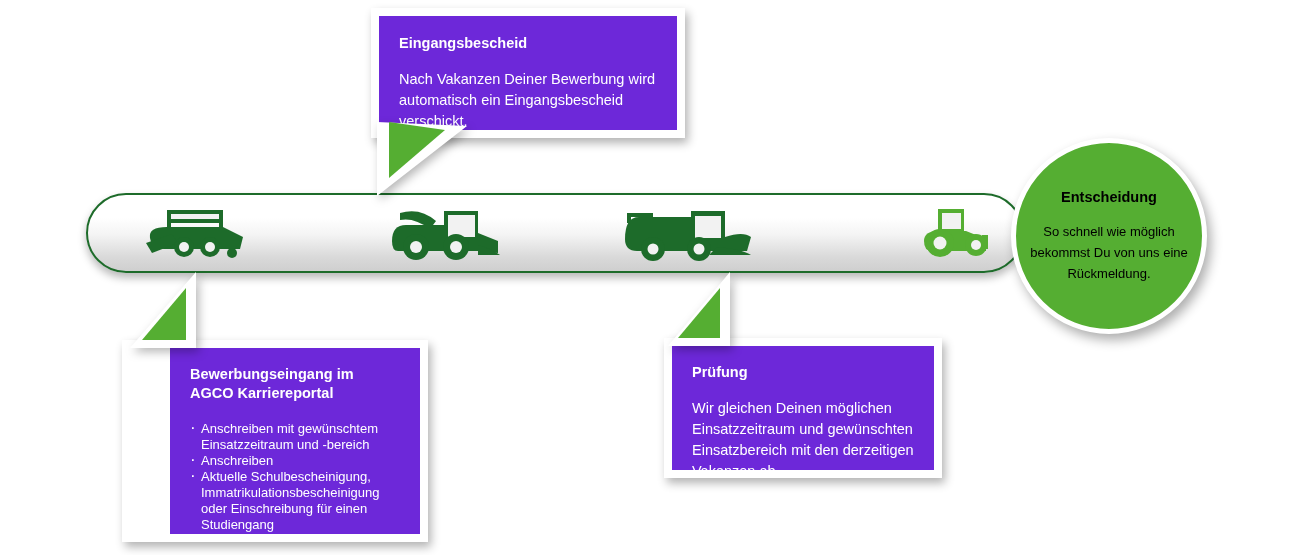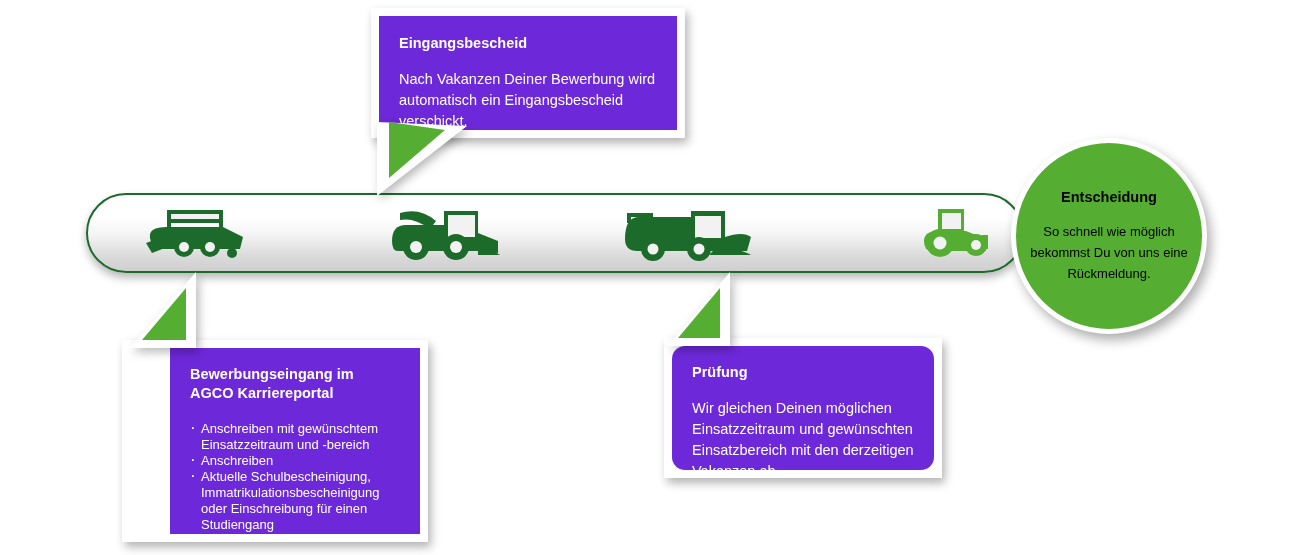--- a/index.html
+++ b/index.html
@@ -48,21 +48,21 @@
   
   .tail{position:absolute;}
   .tail svg{display:block;overflow:visible;}
 
   
   #callout-bewerbungseingang{left:122px;top:340px;width:306px;height:202px;}
   #callout-bewerbungseingang .inner{position:absolute;left:8px;top:8px;right:8px;bottom:8px;padding:17px 18px 10px 20px;margin-left:40px;}
 
   
   #callout-pruefung{left:664px;top:338px;width:278px;height:140px;}
-  #callout-pruefung .inner{position:absolute;left:8px;top:8px;right:8px;bottom:8px;padding:17px 18px 10px 20px;border-radius:13px;}
+  #callout-pruefung .inner{position:absolute;left:8px;top:8px;right:8px;bottom:8px;padding:17px 18px 10px 20px;}
 
   
   #decision-circle{
     position:absolute;left:1011px;top:138px;width:196px;height:196px;
     border-radius:50%;
     background:#55ae32;
     border:5px solid #ffffff;
     box-sizing:border-box;
     box-shadow:4px 6px 12px rgba(0,0,0,.32);
     display:flex;flex-direction:column;align-items:center;justify-content:center;

